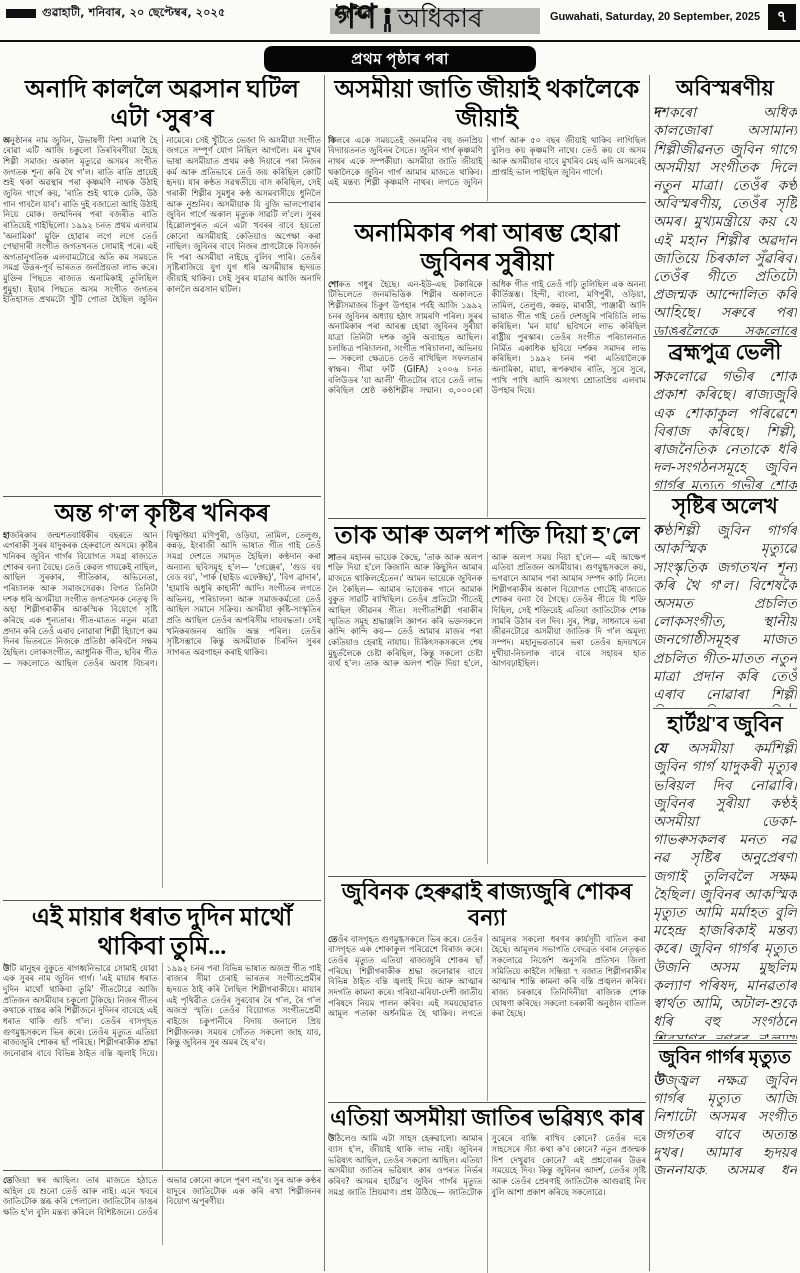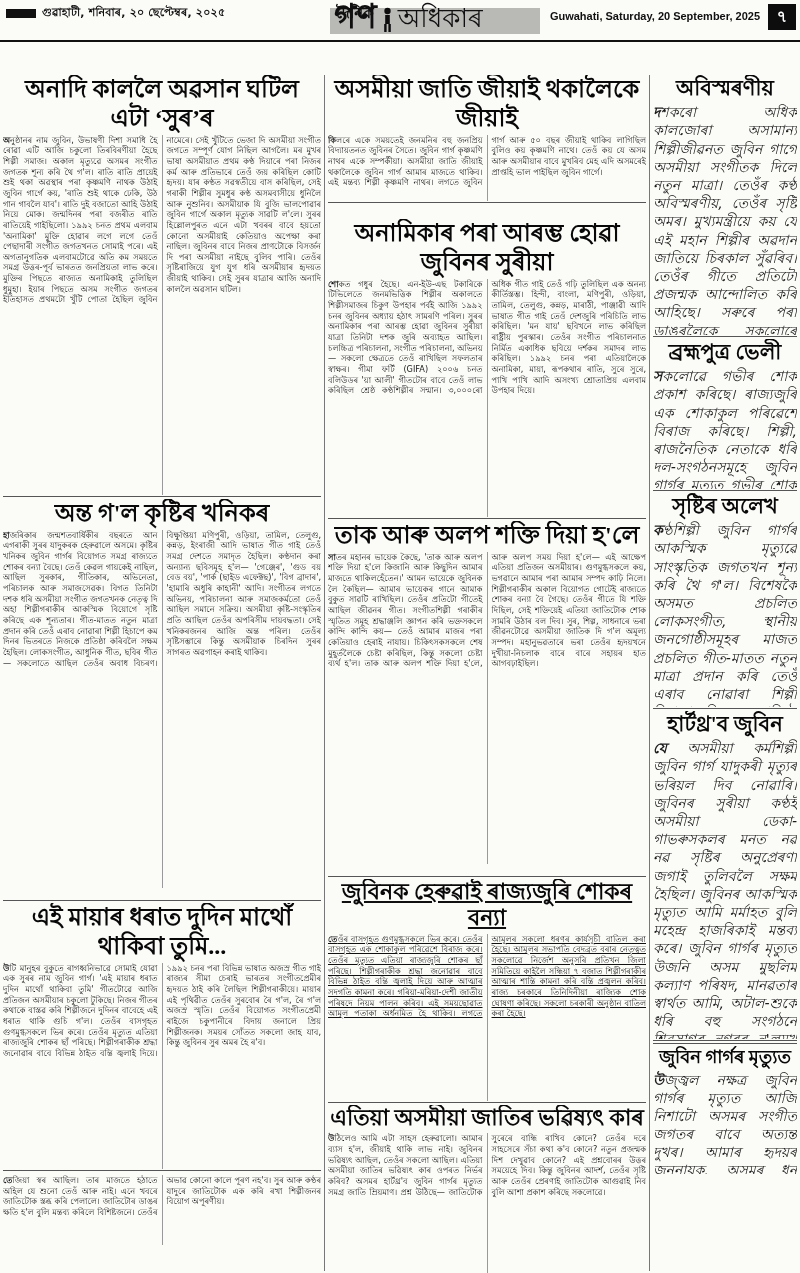--- a/index.html
+++ b/index.html
@@ -70,20 +70,23 @@
           <rect x="7.4" y="17" width="2.4" height="8" fill="#0d0d0d"></rect>
         </svg>
         <span class="masthead-t2">অধিকাৰ</span>
       </div>
     </div>
     <span class="hdr-right">Guwahati, Saturday, 20 September, 2025</span>
     <div class="pagenum">৭</div>
   </div>
   <div class="hdr-rule"></div>
 
+  <div class="banner-row">
+    <div class="banner">প্ৰথম পৃষ্ঠাৰ পৰা</div>
+  </div>
 
   <div class="content">
 
     <div class="sec-left">
       <div class="article" style="height:420px;">
         <div class="hl hl-xl">অনাদি কাললৈ অৱসান ঘটিল এটা ‘সুৰ’ৰ</div>
         <div class="body2" style="height:378px;">অনুষ্ঠানৰ নাম জুবিন, উভাষণী দিশা সমাধি হৈ ৰোৱা এটি আজি চকুলো তিৰবিৰণীয়া হৈছে শিল্পী সমাজ। অকাল মৃত্যুৱে অসমৰ সংগীত জগতক শূন্য কৰি থৈ গ'ল। ৰাতি ৰাতি প্ৰায়েই শুই থকা অৱস্থাৰ পৰা কৃষ্ণমণি নাথক উঠাই জুবিন গাৰ্গে কয়, 'ৰাতি শুই থাকে ঢেকি, উঠ গান গাবলৈ যাব'। ৰাতি দুই বজাতো আহি উঠাই নিয়ে মোক। জন্মদিনৰ পৰা বজৰীত ৰাতি ৰাতিয়েই গাইছিলো। ১৯৯২ চনত প্ৰথম এলবাম 'অনামিকা' মুক্তি হোৱাৰ লগে লগে তেওঁ পেছাদাৰী সংগীত জগতখনত সোমাই পৰে। এই অগতানুগতিক এলবামটোৱে অতি কম সময়তে সমগ্ৰ উত্তৰ-পূৰ্ব ভাৰতত জনপ্ৰিয়তা লাভ কৰে। মুক্তিৰ পিছতে ৰাজ্যত অনামিকাই তুলিছিল ধুমুহা। ইয়াৰ পিছতে অসম সংগীত জগতৰ ইতিহাসত প্ৰথমটো খুঁটি পোতা হৈছিল জুবিন নামেৰে। সেই খুঁটিতে ভেজা দি অসমীয়া সংগীত জগতে সম্পূৰ্ণ যোগ নিছিল আগলৈ। মৰ মুখৰ ভাষা অসমীয়াত প্ৰথম কণ্ঠ দিয়াৰে পৰা নিজৰ কৰ্ম আৰু প্ৰতিভাৰে তেওঁ জয় কৰিছিল কোটি হৃদয়। যাৰ কণ্ঠত সৱস্বতীয়ে বাস কৰিছিল, সেই গৰাকী শিল্পীৰ সুমধুৰ কণ্ঠ অসমবাসীয়ে ধুনিলৈ আৰু নুশুনিব। অসমীয়াক যি বুজি ভালপোৱাৰ জুবিন গাৰ্গে অকাল মৃত্যুক সাৱটি ল'লে। সুৰৰ হিল্লোলপুৰত এনে এটা খবৰৰ বাবে হয়তো কোনো অসমীয়াই কেতিয়াও অপেক্ষা কৰা নাছিল। জুবিনৰ বাবে নিজৰ প্ৰাণটোকে বিসৰ্জন দি পৰা অসমীয়া নাইছে বুলিব পাৰি। তেওঁৰ সৃষ্টিৰাজিয়ে যুগ যুগ ধৰি অসমীয়াৰ হৃদয়ত জীয়াই থাকিব। সেই সুৰৰ যাত্ৰাৰ আজি অনাদি কাললৈ অৱসান ঘটিল।</div>
       </div>
       <div class="art-sep"></div>
       <div class="article" style="height:400px;">
@@ -112,21 +115,21 @@
       <div class="article" style="height:298px;margin-top:16px;">
         <div class="hl hl-xl">অনামিকাৰ পৰা আৰম্ভ হোৱা জুবিনৰ সুৰীয়া</div>
         <div class="body2" style="height:258px;">শোকত গধুৰ হৈছে। এন-ইউ-এছ টকাৰিকে টিভিলেতে জনমভিত্তিক শিল্পীৰ অকালতে শিল্পীসমাজৰ চিকুণ উপহাৰ পৰ্বই আজি ১৯৯২ চনৰ জুবিনৰ অধ্যায় হঠাৎ সামৰণি পৰিল। সুৰৰ অনামিকাৰ পৰা আৰম্ভ হোৱা জুবিনৰ সুৰীয়া যাত্ৰা তিনিটা দশক জুৰি অব্যাহত আছিল। চলচ্চিত্ৰ পৰিচালনা, সংগীত পৰিচালনা, অভিনয়— সকলো ক্ষেত্ৰতে তেওঁ ৰাখিছিল সফলতাৰ স্বাক্ষৰ। গীমা ফৰ্টি (GIFA) ২০০৬ চনত বলিউডৰ 'য়া আলী' গীতটোৰ বাবে তেওঁ লাভ কৰিছিল শ্ৰেষ্ঠ কণ্ঠশিল্পীৰ সন্মান। ৩,০০০ৰো অধিক গীত গাই তেওঁ গঢ়ি তুলিছিল এক অনন্য কীৰ্তিস্তম্ভ। হিন্দী, বাংলা, মণিপুৰী, ওড়িয়া, তামিল, তেলুগু, কন্নড়, মাৰাঠী, পাঞ্জাৱী আদি ভাষাত গীত গাই তেওঁ দেশজুৰি পৰিচিতি লাভ কৰিছিল। 'মন যায়' ছবিখনে লাভ কৰিছিল ৰাষ্ট্ৰীয় পুৰস্কাৰ। তেওঁৰ সংগীত পৰিচালনাত নিৰ্মিত একাধিক ছবিয়ে দৰ্শকৰ সমাদৰ লাভ কৰিছিল। ১৯৯২ চনৰ পৰা এতিয়ালৈকে অনামিকা, মায়া, ৰূপকথাৰ ৰাতি, সুৰে সুৰে, পাখি পাখি আদি অসংখ্য শ্ৰোতাপ্ৰিয় এলবাম উপহাৰ দিয়ে।</div>
       </div>
       <div class="art-sep"></div>
       <div class="article" style="height:354px;">
         <div class="hl hl-xl">তাক আৰু অলপ শক্তি দিয়া হ'লে</div>
         <div class="body2" style="height:314px;">সাতৰ মহানৰ ভায়েক কৈছে, 'তাক আৰু অলপ শক্তি দিয়া হ'লে কিজানি আৰু কিছুদিন আমাৰ মাজতে থাকিলহেঁতেন।' আমন ভায়েকে জুবিনক লৈ কৈছিল— আমাৰ ভায়েকৰ গানে আমাক বুকুত সাৱটি ৰাখিছিল। তেওঁৰ প্ৰতিটো গীতেই আছিল জীৱনৰ গীত। সংগীতশিল্পী গৰাকীৰ স্মৃতিত সমূহ শ্ৰদ্ধাঞ্জলি জ্ঞাপন কৰি ভক্তসকলে কান্দি কান্দি কয়— তেওঁ আমাৰ মাজৰ পৰা কেতিয়াও হেৰাই নাযায়। চিকিৎসকসকলে শেষ মুহূৰ্তলৈকে চেষ্টা কৰিছিল, কিন্তু সকলো চেষ্টা ব্যৰ্থ হ'ল। তাক আৰু অলপ শক্তি দিয়া হ'লে, আৰু অলপ সময় দিয়া হ'লে— এই আক্ষেপ এতিয়া প্ৰতিজন অসমীয়াৰ। গুণমুগ্ধসকলে কয়, ভগৱানে আমাৰ পৰা আমাৰ সম্পদ কাঢ়ি নিলে। শিল্পীগৰাকীৰ অকাল বিয়োগত গোটেই ৰাজ্যতে শোকৰ বন্যা বৈ গৈছে। তেওঁৰ গীতে যি শক্তি দিছিল, সেই শক্তিয়েই এতিয়া জাতিটোক শোক সামৰি উঠাৰ বল দিব। সুৰ, শিল্প, সাধনাৰে ভৰা জীৱনটোৱে অসমীয়া জাতিক দি গ'ল অমূল্য সম্পদ। মহানুভৱতাৰে ভৰা তেওঁৰ হৃদয়খনে দুখীয়া-নিচলাক বাৰে বাৰে সহায়ৰ হাত আগবঢ়াইছিল।</div>
       </div>
       <div class="art-sep"></div>
-      <div class="article" style="height:222px;text-decoration:underline;">
+      <div class="article" style="height:222px;">
         <div class="hl hl-lg">জুবিনক হেৰুৱাই ৰাজ্যজুৰি শোকৰ বন্যা</div>
         <div class="body2" style="height:188px;">তেওঁৰ বাসগৃহত গুণমুগ্ধসকলে ভিৰ কৰে। তেওঁৰ বাসগৃহত এক শোকাকুল পৰিৱেশে বিৰাজ কৰে। তেওঁৰ মৃত্যুত এতিয়া ৰাজ্যজুৰি শোকৰ ছাঁ পৰিছে। শিল্পীগৰাকীক শ্ৰদ্ধা জনোৱাৰ বাবে বিভিন্ন ঠাইত বন্তি জ্বলাই দিয়ে আৰু আত্মাৰ সদগতি কামনা কৰে। গৰিয়া-মৰিয়া-দেশী জাতীয় পৰিষদে নিয়ম পালন কৰিব। এই সময়ছোৱাত আমূল পতাকা অৰ্ধনমিত হৈ থাকিব। লগতে আমূলৰ সকলো ধৰণৰ কাৰ্যসূচী বাতিল কৰা হৈছে। আমূলৰ সভাপতি বেদব্ৰত বৰাৰ নেতৃত্বত সকলোৱে নিৰ্জেশ অনুসৰি প্ৰতিখন জিলা সমিতিয়ে কাইলৈ সন্ধিয়া ৭ বজাত শিল্পীগৰাকীৰ আত্মাৰ শান্তি কামনা কৰি বন্তি প্ৰজ্বলন কৰিব। ৰাজ্য চৰকাৰে তিনিদিনীয়া ৰাজ্যিক শোক ঘোষণা কৰিছে। সকলো চৰকাৰী অনুষ্ঠান বাতিল কৰা হৈছে।</div>
       </div>
       <div class="art-sep"></div>
       <div class="article" style="height:186px;">
         <div class="hl hl-lg">এতিয়া অসমীয়া জাতিৰ ভৱিষ্যৎ কাৰ</div>
         <div class="body2" style="height:152px;">উঠিলেও আমি এটা সাহস হেৰুৱালো। আমাৰ ব্যাস হ'ল, জীয়াই থাকি লাভ নাই। জুবিনৰ ভৱিষ্যৎ আছিল, তেওঁৰ সকলো আছিল। এতিয়া অসমীয়া জাতিৰ ভৱিষ্যৎ কাৰ ওপৰত নিৰ্ভৰ কৰিব? অসমৰ হাৰ্টথ্ৰ'ব জুবিন গাৰ্গৰ মৃত্যুত সমগ্ৰ জাতি ম্ৰিয়মাণ। প্ৰশ্ন উঠিছে— জাতিটোক সুৰেৰে বান্ধি ৰাখিব কোনে? তেওঁৰ দৰে সাহসেৰে সঁচা কথা ক'ব কোনে? নতুন প্ৰজন্মক দিশ দেখুৱাব কোনে? এই প্ৰশ্নবোৰৰ উত্তৰ সময়েহে দিব। কিন্তু জুবিনৰ আদৰ্শ, তেওঁৰ সৃষ্টি আৰু তেওঁৰ প্ৰেৰণাই জাতিটোক আগুৱাই নিব বুলি আশা প্ৰকাশ কৰিছে সকলোৱে।</div>
       </div>
     </div>
 

